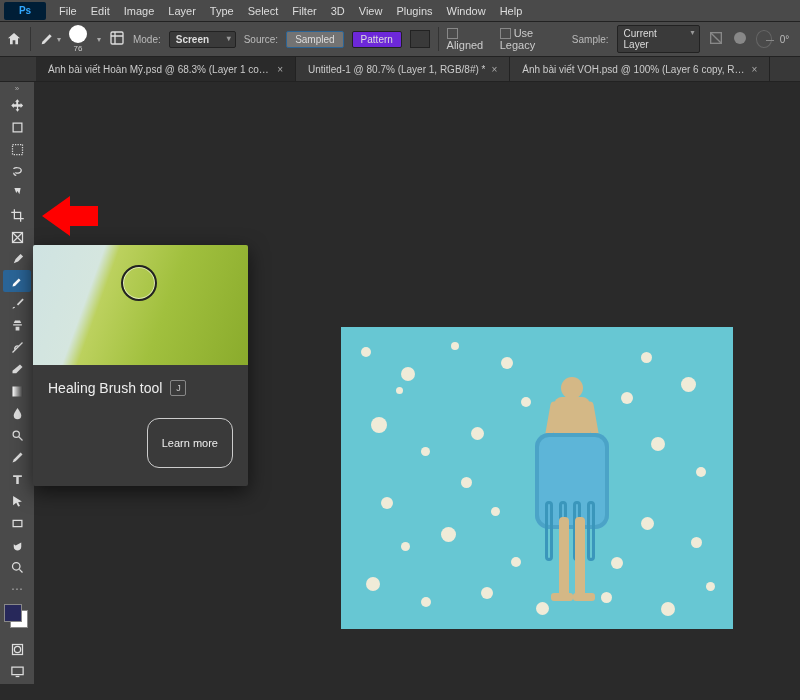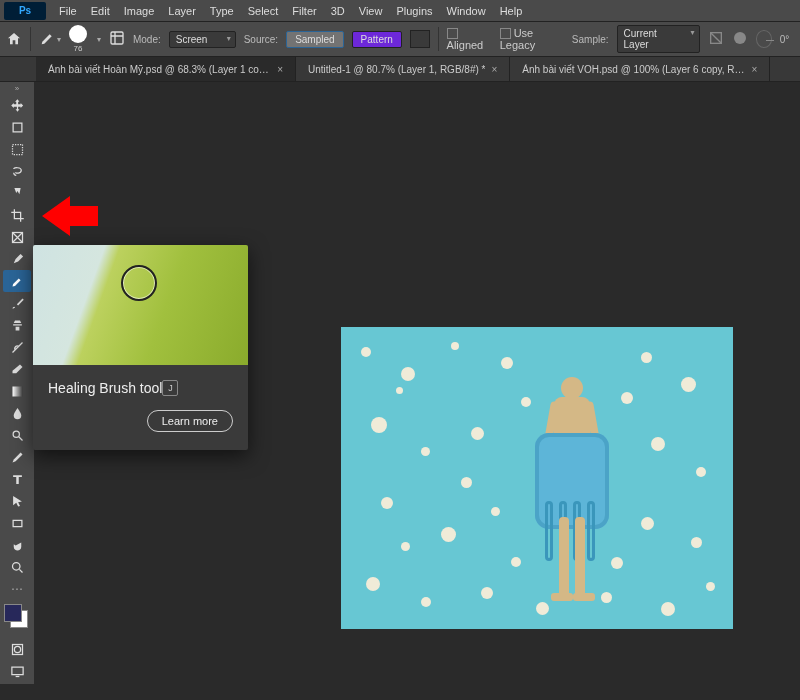--- a/index.html
+++ b/index.html
@@ -42,24 +42,24 @@
   .tool svg { width: 15px; height: 15px; }
 
   
   .canvas-area { position: absolute; left: 34px; top: 82px; right: 0; bottom: 0; background: #2a2a2a; }
 
   
   .tooltip-card { position: absolute; left: 33px; top: 245px; width: 215px; background: #3a3a3a; border-radius: 2px; box-shadow: 0 6px 20px rgba(0,0,0,.6); z-index: 100; overflow:hidden; }
   .tooltip-img { width: 100%; height: 120px; background: linear-gradient(110deg, #cfe3e2 0%, #d5e6df 28%, #bcd15e 34%, #a1c03e 60%, #8aab2c 100%); position: relative; }
   .tooltip-img::after{ content:""; position:absolute; left:88px; top:20px; width:32px; height:32px; border:2px solid #222; border-radius:50%; box-shadow: inset 0 0 0 1px rgba(255,255,255,.6);}
   .tooltip-body { padding: 15px 15px 18px; }
-  .tooltip-title { font-size: 14px; color: #eee; margin-bottom: 14px; display:flex; align-items:center; }
+  .tooltip-title { font-size: 14px; color: #eee; margin-bottom: 22px; display:flex; align-items:center; gap:8px;}
   .key-badge { border:1px solid #888; width:16px;height:16px; font-size:9px; color:#ccc; display:flex;align-items:center;justify-content:center; border-radius:2px;}
   .tooltip-desc { font-size: 11px; color: #bbb; line-height: 1.5; margin-bottom: 18px; }
-  .learn-btn { border: 1px solid #ccc; color: #eee; background: transparent; padding: 4px 14px; border-radius: 12px; font-size: 11px; float: right; }
+  .learn-btn { border: 1px solid #ccc; color: #eee; background: transparent; padding: 18px 14px; border-radius: 12px; font-size: 11px; float: right; }
 
   
   .red-arrow { position: absolute; left: 42px; top: 193px; z-index: 200; }
 
   
   .main-image { position: absolute; left: 307px; top: 245px; width: 392px; height: 302px; background: #67c7d3; overflow: hidden; }
   .dot { position: absolute; background: #f0ebd8; border-radius: 50%; }
   .mannequin { position:absolute; left:200px; top:50px; width:60px; height:210px; }
   .head{ width:22px;height:22px;background:#d4b886;border-radius:50%;position:absolute;left:20px;top:0;}
   .torso{ width:36px;height:60px;background:#d4b886;border-radius:8px;position:absolute;left:13px;top:20px;}
@@ -109,21 +109,21 @@
     <div class="brush-size">76</div>
   </div>
   <span class="caret">▾</span>
   <div>
     <svg width="16" height="16" viewBox="0 0 24 24" fill="none" stroke="#ddd" stroke-width="2">
         <rect x="3" y="3" width="18" height="18" rx="2"></rect>
         <path d="M3 9h18M9 3v18"></path>
       </svg>
   </div>
   <span class="opt-label">Mode:</span>
-  <div class="opt-select" style="width:72px;">Screen</div>
+  <div class="opt-select" style="width:72px;font-weight:bold;">Screen</div>
   <span class="opt-label">Source:</span>
   <div class="opt-btn sel">Sampled</div>
   <div class="opt-btn">Pattern</div>
   <div style="width:22px;height:18px;border:1px solid #222;background:#3a3a3a;"></div>
   <div class="opt-sep"></div>
   <label><span class="opt-check"></span><span>Aligned</span></label>
   <label><span class="opt-check"></span><span>Use Legacy</span></label>
   <span class="opt-label">Sample:</span>
   <div class="opt-select" style="width:90px;">Current Layer</div>
   <div>

